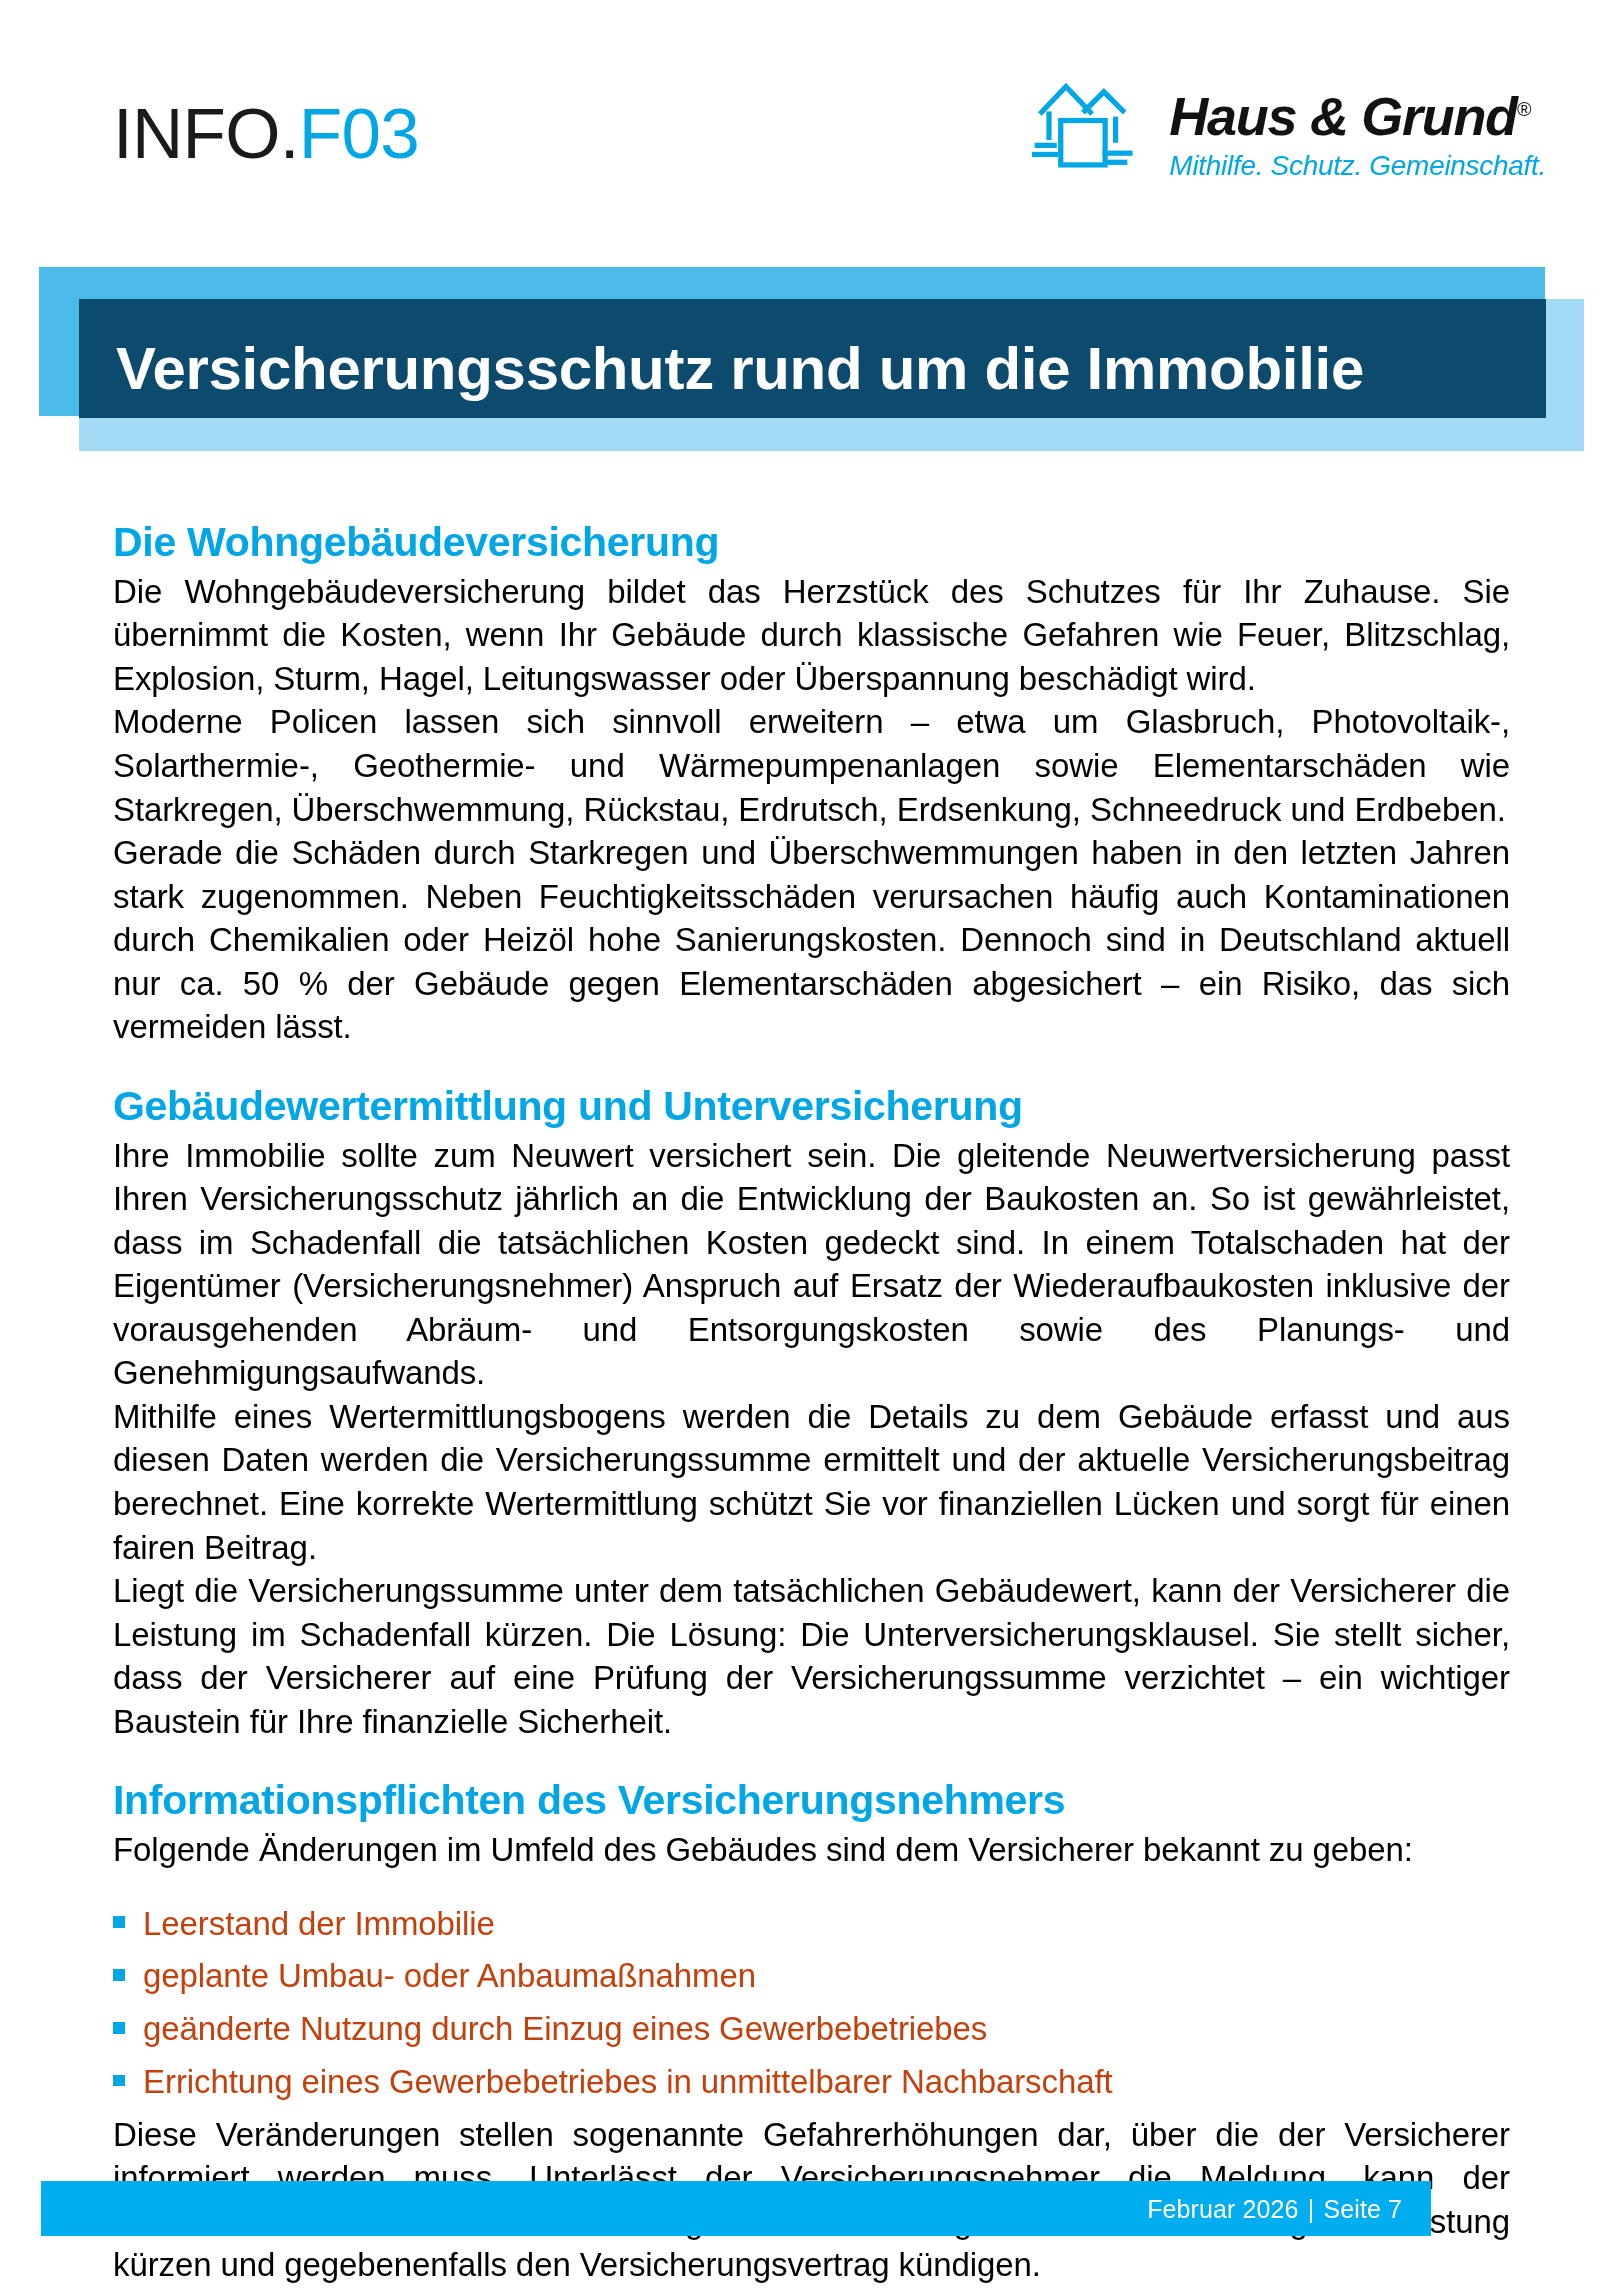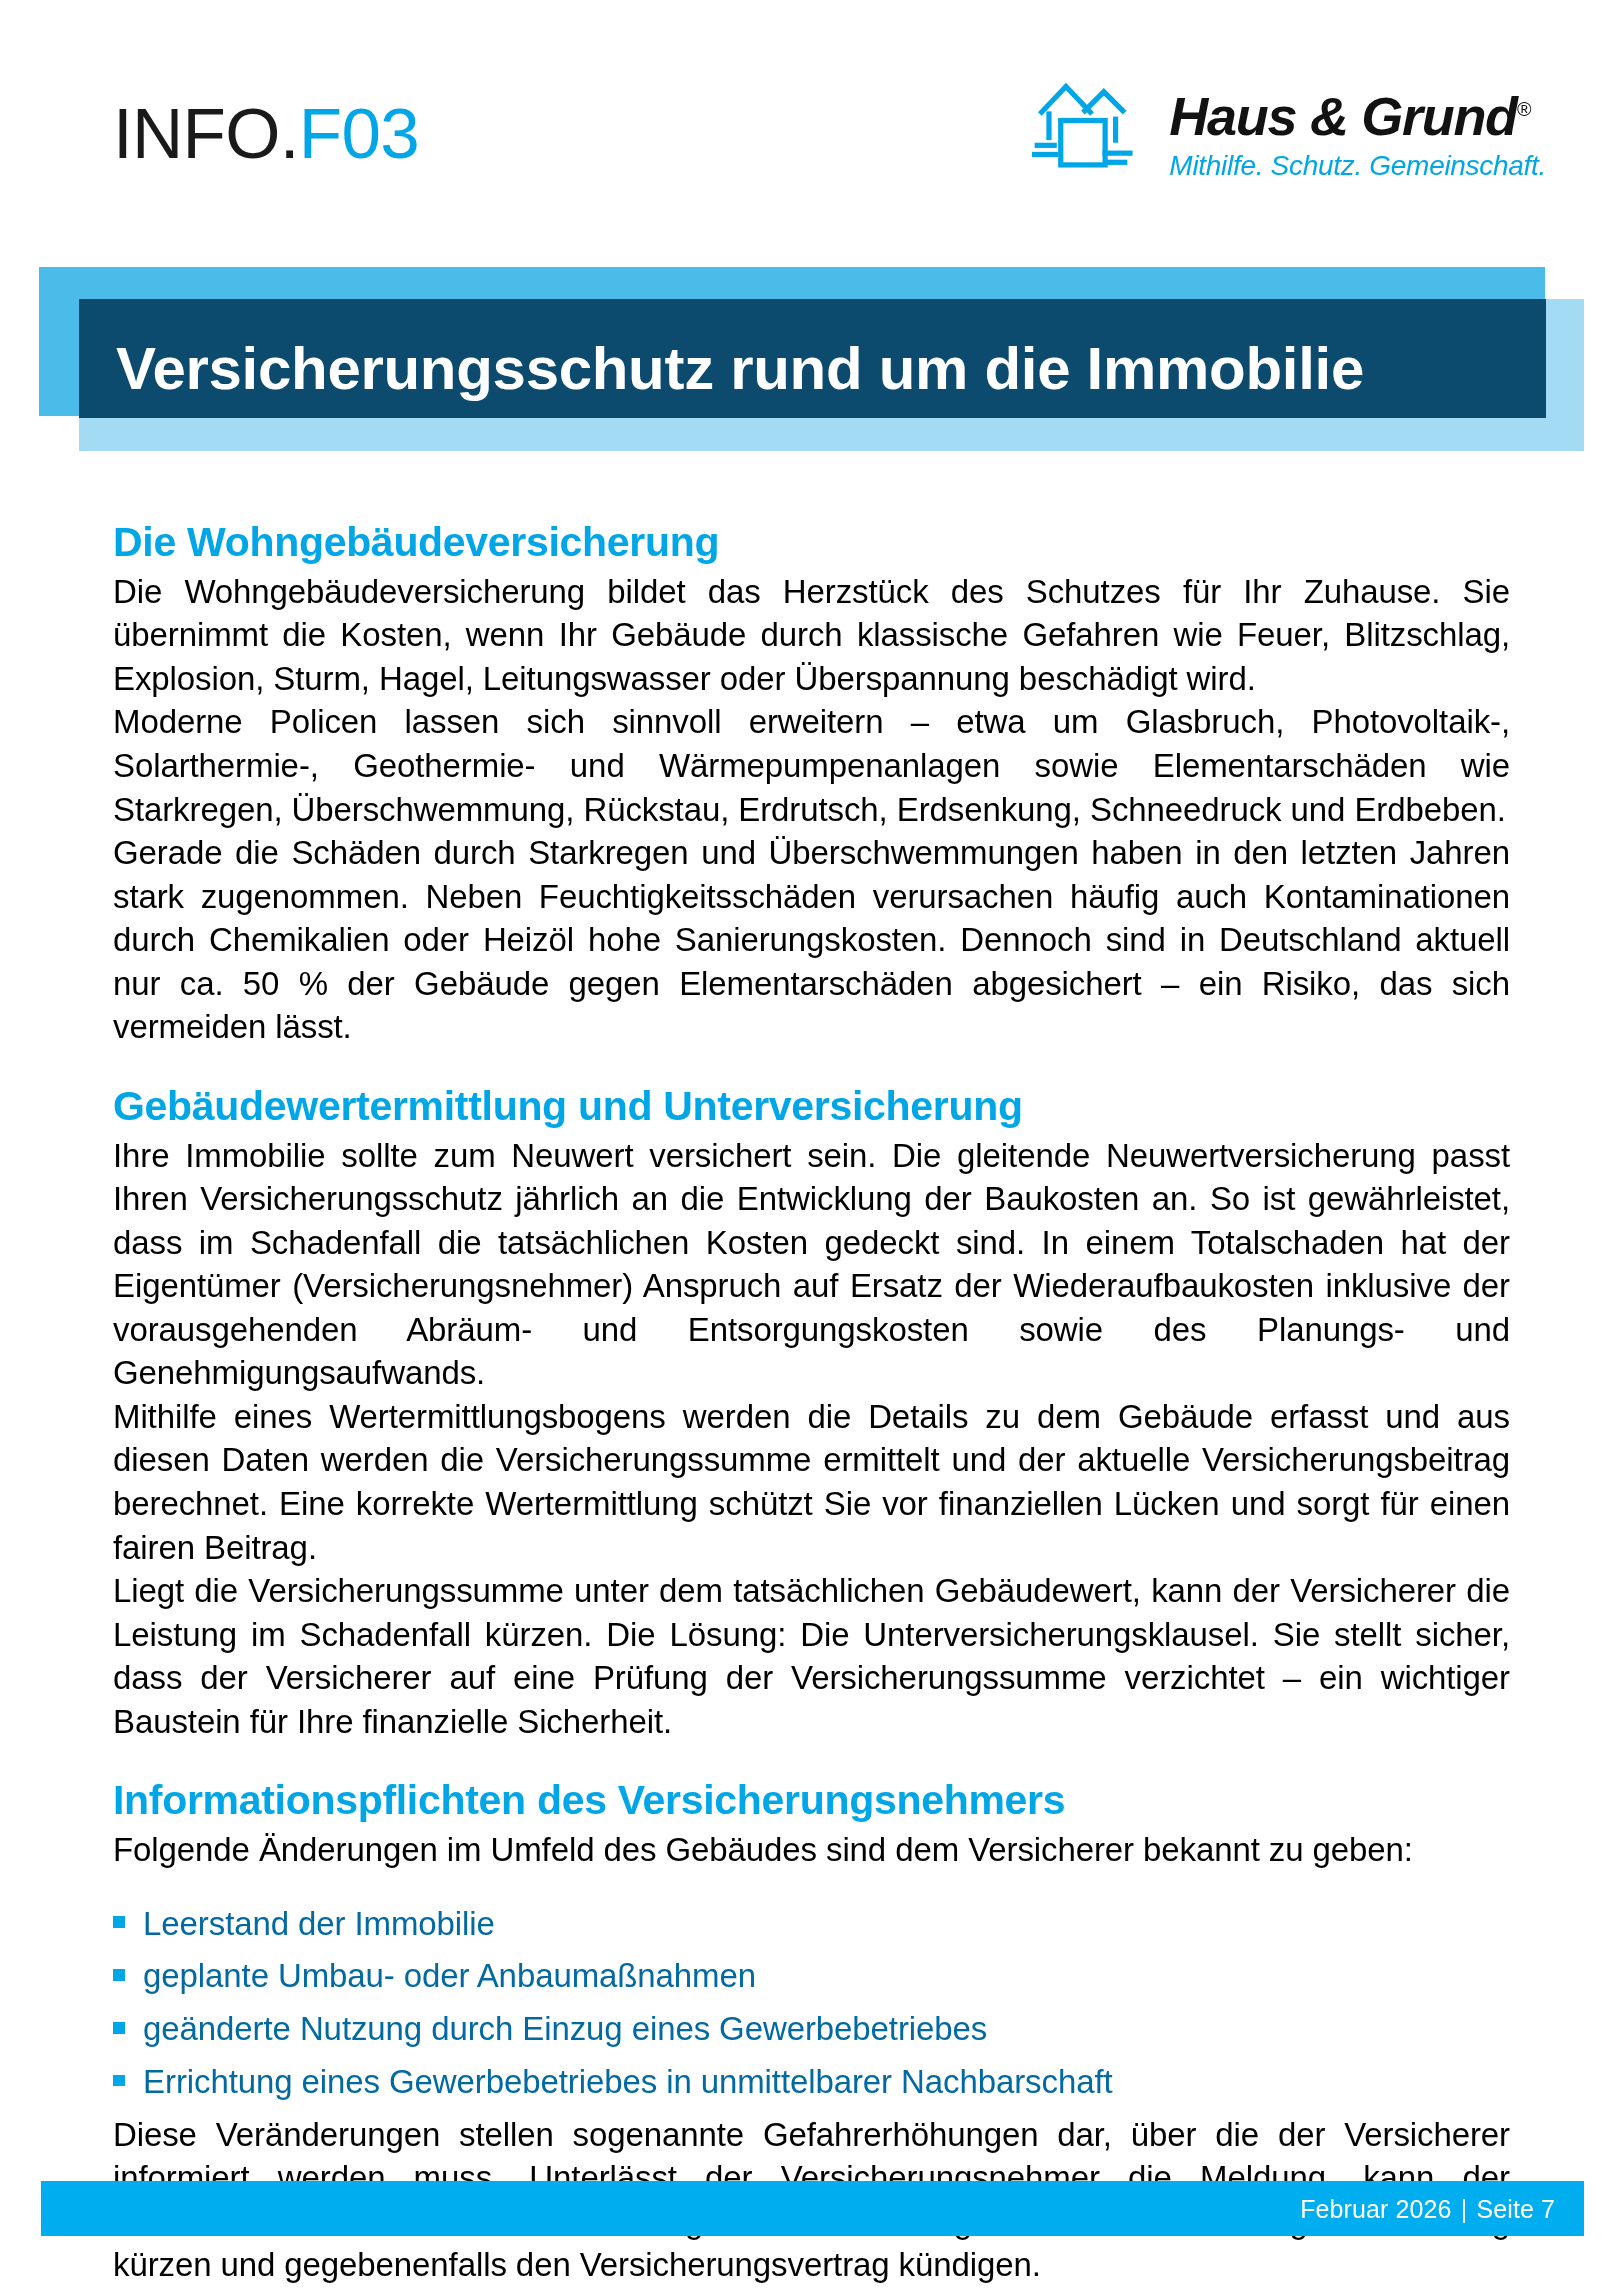--- a/index.html
+++ b/index.html
@@ -178,42 +178,42 @@
   ul.bullet-list {
     list-style: none;
     margin: 30px 0 0 0;
     padding: 0;
   }
   ul.bullet-list li {
     display: flex;
     align-items: baseline;
     font-size: 33px;
     line-height: 1.32;
-    color: #0369a1;
+    color: #c2410c;
     letter-spacing: -0.1px;
     margin-bottom: 9.2px;
   }
   ul.bullet-list li .bullet-square {
     width: 11.8px;
     height: 11.8px;
     background: #00a6e6;
     flex: 0 0 auto;
     margin-right: 18.3px;
     position: relative;
     top: -6.5px;
   }
 
   .closing-paragraph { margin-top: 51px; }
 
   
   .footer-bar {
     position: absolute;
     left: 41px;
     bottom: 59px;
-    width: 1543px;
+    width: 1390px;
     height: 55px;
     background: #00ADEE;
   }
   .footer-meta {
     position: absolute;
     right: 29px;
     top: 50%;
     transform: translateY(-50%);
     color: #ffffff;
     font-size: 25px;

